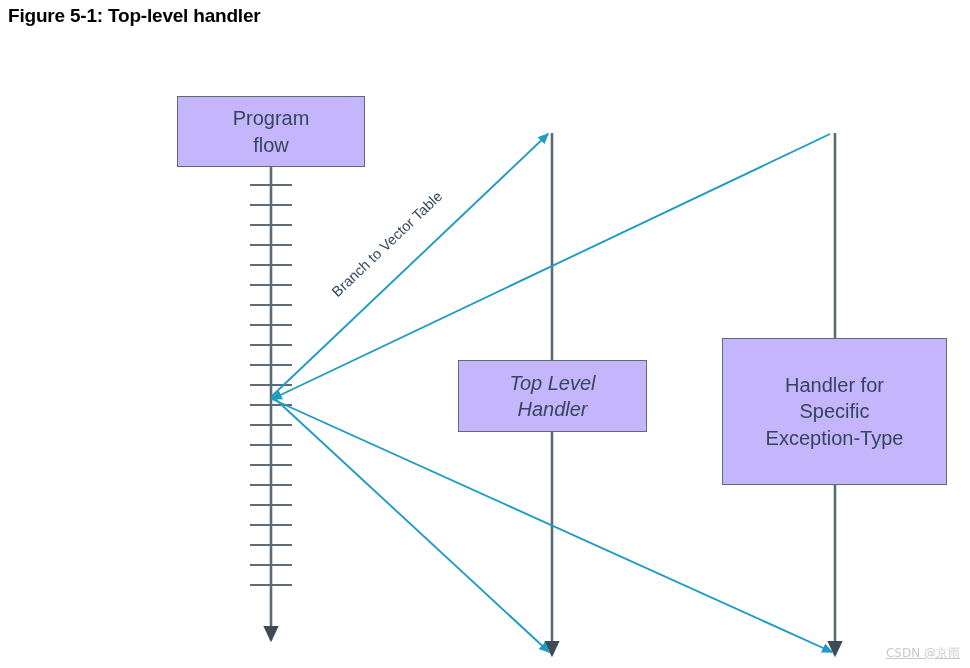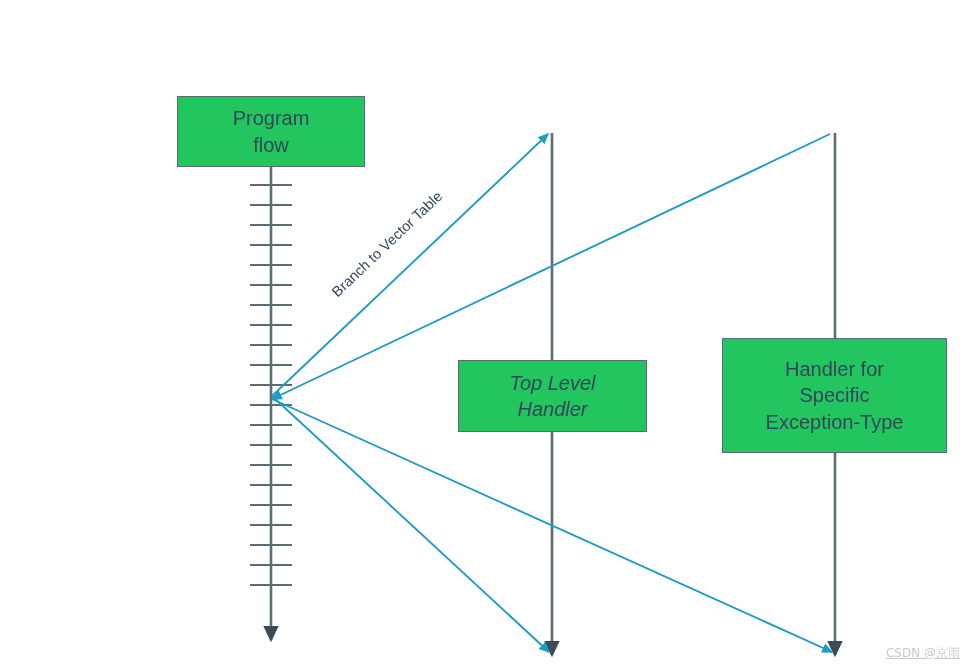--- a/index.html
+++ b/index.html
@@ -29,21 +29,21 @@
     font-size: 19px;
     font-weight: bold;
     color: #000000;
     letter-spacing: -0.2px;
     white-space: nowrap;
   }
   .node-box {
     position: absolute;
     box-sizing: border-box;
     border: 1.6px solid #5d6b75;
-    background: #22c55e;
+    background: #c4b5fd;
     color: #33475b;
     font-family: "Liberation Sans", sans-serif;
     font-size: 20px;
     line-height: 1.32;
     text-align: center;
     display: flex;
     align-items: center;
     justify-content: center;
     z-index: 5;
   }
@@ -84,20 +84,21 @@
     white-space: nowrap;
     z-index: 7;
     text-decoration: underline;
   }
 </style>
 </head>
 <body>
 
 <div id="stage">
 
+  <div id="figure-title">Figure 5-1: Top-level handler</div>
 
   <svg id="svg-layer" viewBox="0 0 970 668" xmlns="http://www.w3.org/2000/svg">
     <defs>
       <marker id="arrow-dark" viewBox="0 0 12 12" refX="9.5" refY="6" markerWidth="7" markerHeight="7" orient="auto-start-reverse">
         <path d="M 0 0.8 L 11 6 L 0 11.2 z" fill="#3d4b57"></path>
       </marker>
       <marker id="arrow-teal-end" viewBox="0 0 12 12" refX="9.5" refY="6" markerWidth="6.5" markerHeight="6.5" orient="auto">
         <path d="M 0 1.2 L 11 6 L 0 10.8 z" fill="#1f9bc4"></path>
       </marker>
       <marker id="arrow-teal-start" viewBox="0 0 12 12" refX="9.5" refY="6" markerWidth="6.5" markerHeight="6.5" orient="auto-start-reverse">
@@ -143,21 +144,21 @@
     <span class="node-text">Program
 flow</span>
   </div>
 
 
   <div class="node-box" style="left: 458px; top: 360px; width: 189px; height: 72px; border-color: rgb(93, 107, 117); color: rgb(51, 71, 91); font-style: italic;">
     <span class="node-text">Top Level
 Handler</span>
   </div>
 
-  <div class="node-box" style="left: 722px; top: 338px; width: 225px; height: 115px; border-color: rgb(93, 107, 117); color: rgb(51, 71, 91);">
+  <div class="node-box" style="left: 722px; top: 338px; width: 225px; height: 147px; border-color: rgb(93, 107, 117); color: rgb(51, 71, 91);">
     <span class="node-text">Handler for
 Specific
 Exception-Type</span>
   </div>
 
   <div id="edge-label-branch">Branch to Vector Table</div>
 
   <div id="watermark">CSDN @京雨</div>
 
 </div>

